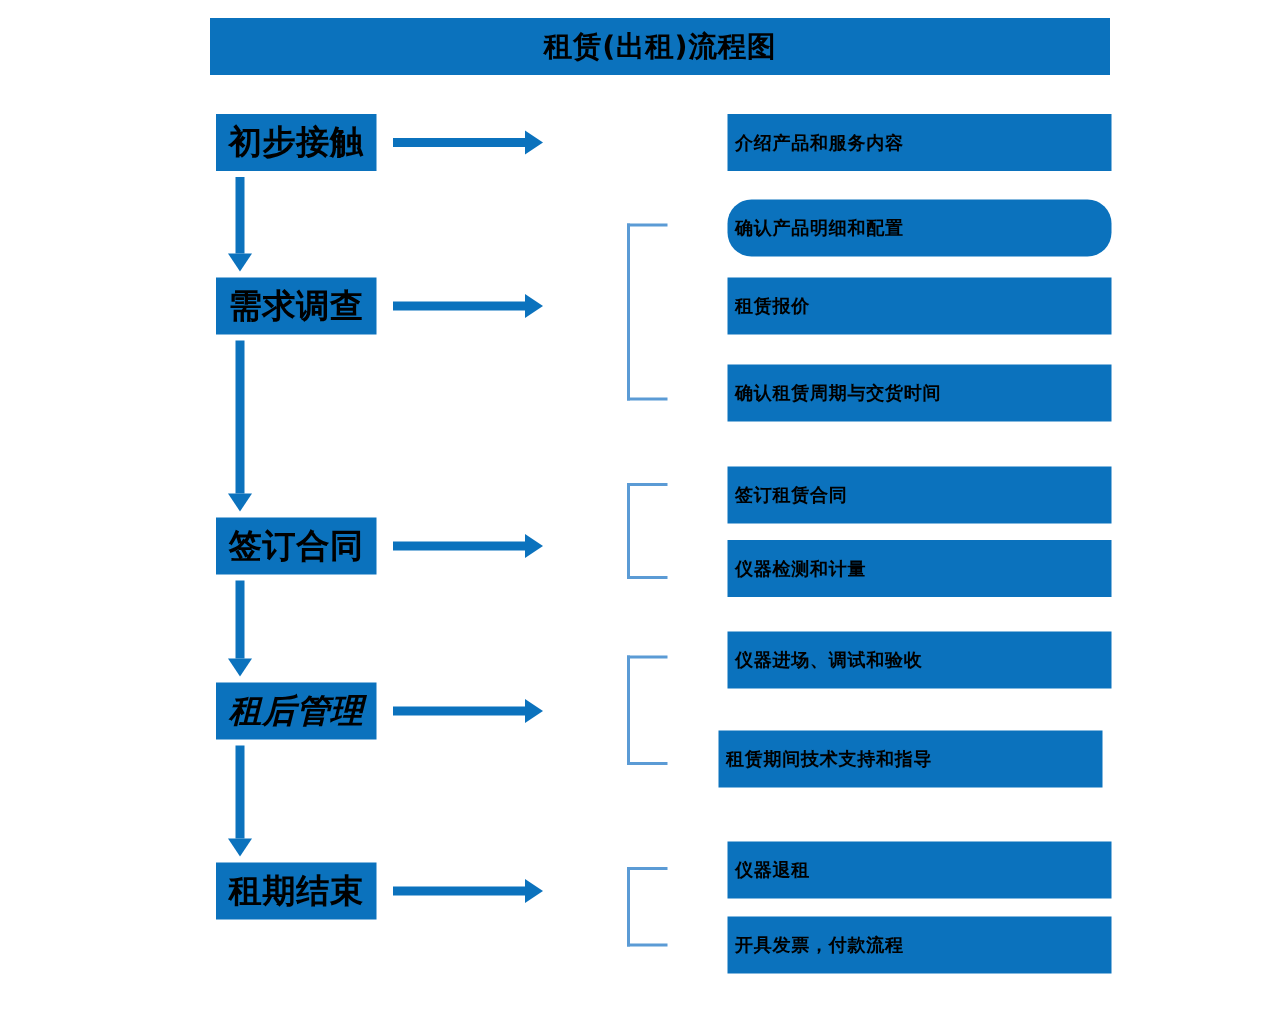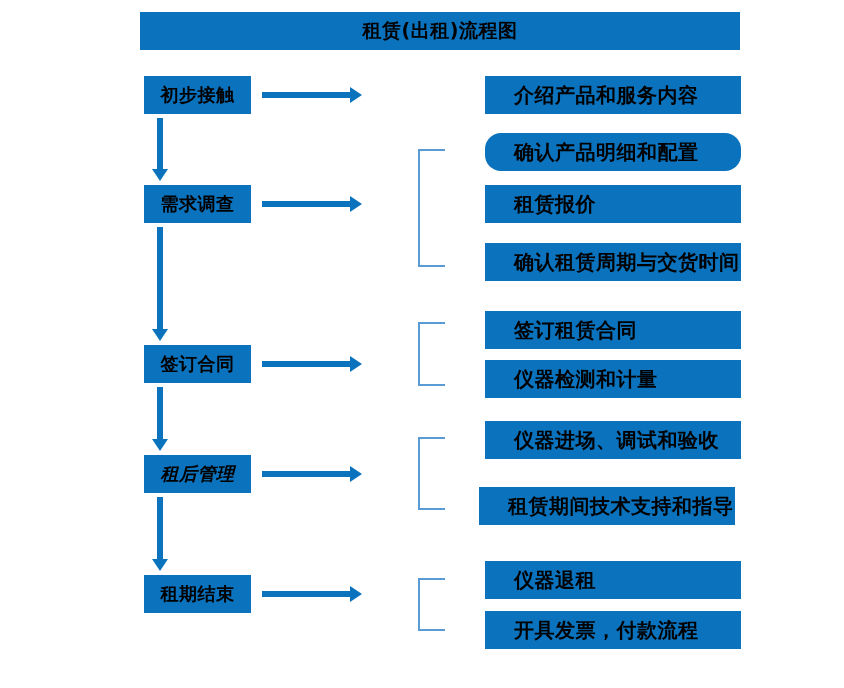--- a/index.html
+++ b/index.html
@@ -31,26 +31,26 @@
     letter-spacing: 0.5px;
     white-space: nowrap;
     margin-left: 40px;
   }
   .title-box {
     justify-content: center;
     font-size: 19px;
   }
   .stage-box {
     justify-content: center;
-    font-size: 18px;
+    font-size: 22px;
   }
   .task-box {
     justify-content: flex-start;
-    padding-left: 29px;
-    font-size: 20px;
+    padding-left: 5px;
+    font-size: 12px;
   }
   .h-arrow {
     position: absolute;
     height: 0;
   }
   .h-arrow .shaft {
     position: absolute;
     left: 0;
     top: -3px;
     height: 6px;

